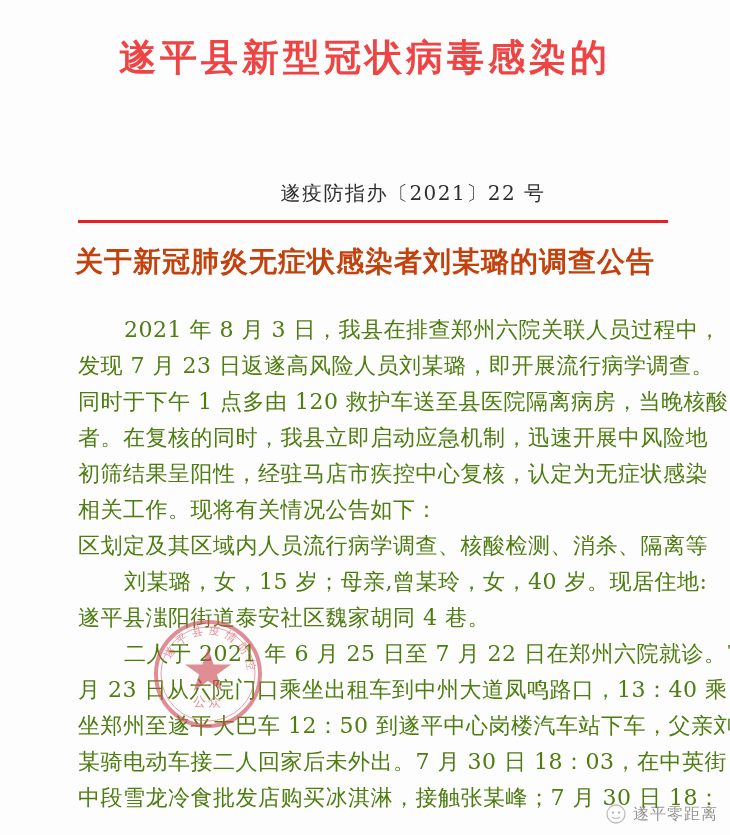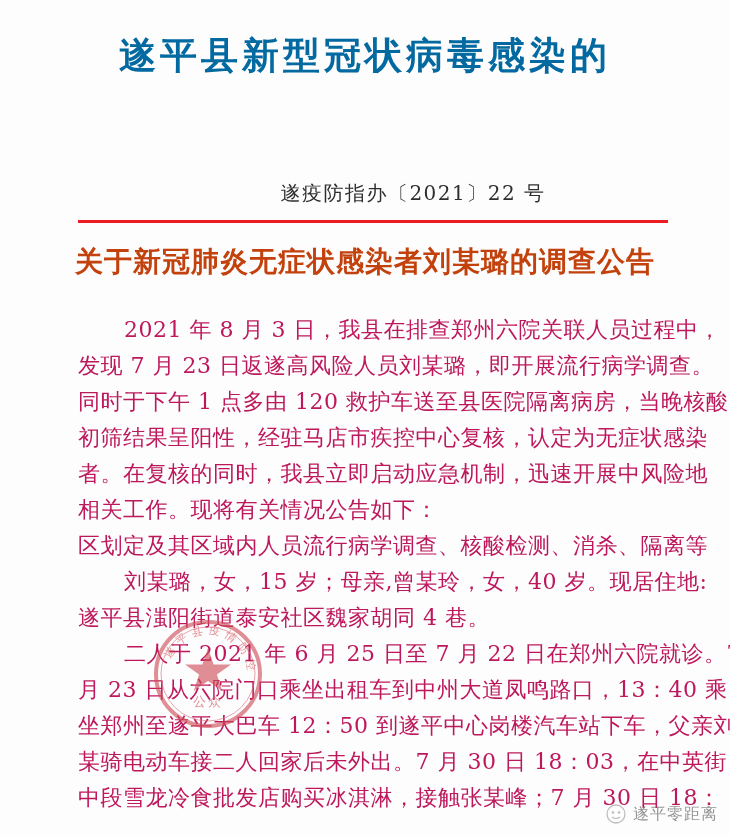--- a/index.html
+++ b/index.html
@@ -20,22 +20,22 @@
 
   
   .masthead {
     position: absolute;
     left: 0;
     top: 34px;
     width: 730px;
     text-align: center;
   }
   .masthead-line {
-    color: #0369a1;
-    font-family: Liberation Mono, monospace;
+    color: #ef4444;
+    font-family: Liberation Sans, sans-serif;
     font-weight: bold;
     font-size: 37px;
     letter-spacing: 4px;
     line-height: 48px;
     white-space: nowrap;
   }
   .masthead-line.l2 {
     font-size: 36px;
     letter-spacing: 2px;
   }
@@ -80,21 +80,21 @@
   
   .body-block {
     position: absolute;
     left: 78px;
     top: 312px;
     width: 585px;
   }
   .body-line {
     font-size: 22px;
     line-height: 36px;
-    color: #be185d;
+    color: #4d7c0f;
     letter-spacing: 0.5px;
     white-space: nowrap;
   }
   .body-line.indent {
     text-indent: 46px;
   }
 
   
   .stamp {
     position: absolute;
@@ -141,22 +141,22 @@
   <div class="doc-number">遂疫防指办〔2021〕22 号</div>
 
   <div class="red-rule"></div>
 
   <div class="doc-title">关于新冠肺炎无症状感染者刘某璐的调查公告</div>
 
   <div class="body-block" id="body-block">
       <div class="body-line indent">2021 年 8 月 3 日，我县在排查郑州六院关联人员过程中，</div>
       <div class="body-line">发现 7 月 23 日返遂高风险人员刘某璐，即开展流行病学调查。</div>
       <div class="body-line">同时于下午 1 点多由 120 救护车送至县医院隔离病房，当晚核酸</div>
+      <div class="body-line">者。在复核的同时，我县立即启动应急机制，迅速开展中风险地</div>
       <div class="body-line">初筛结果呈阳性，经驻马店市疾控中心复核，认定为无症状感染</div>
-      <div class="body-line">者。在复核的同时，我县立即启动应急机制，迅速开展中风险地</div>
       <div class="body-line">相关工作。现将有关情况公告如下：</div>
       <div class="body-line">区划定及其区域内人员流行病学调查、核酸检测、消杀、隔离等</div>
       <div class="body-line indent">刘某璐，女，15 岁；母亲,曾某玲，女，40 岁。现居住地:</div>
       <div class="body-line">遂平县滍阳街道泰安社区魏家胡同 4 巷。</div>
       <div class="body-line indent">二人于 2021 年 6 月 25 日至 7 月 22 日在郑州六院就诊。7</div>
       <div class="body-line">月 23 日从六院门口乘坐出租车到中州大道凤鸣路口，13：40 乘</div>
       <div class="body-line">坐郑州至遂平大巴车 12：50 到遂平中心岗楼汽车站下车，父亲刘</div>
       <div class="body-line">某骑电动车接二人回家后未外出。7 月 30 日 18：03，在中英街</div>
       <div class="body-line">中段雪龙冷食批发店购买冰淇淋，接触张某峰；7 月 30 日 18：</div>
     </div>

